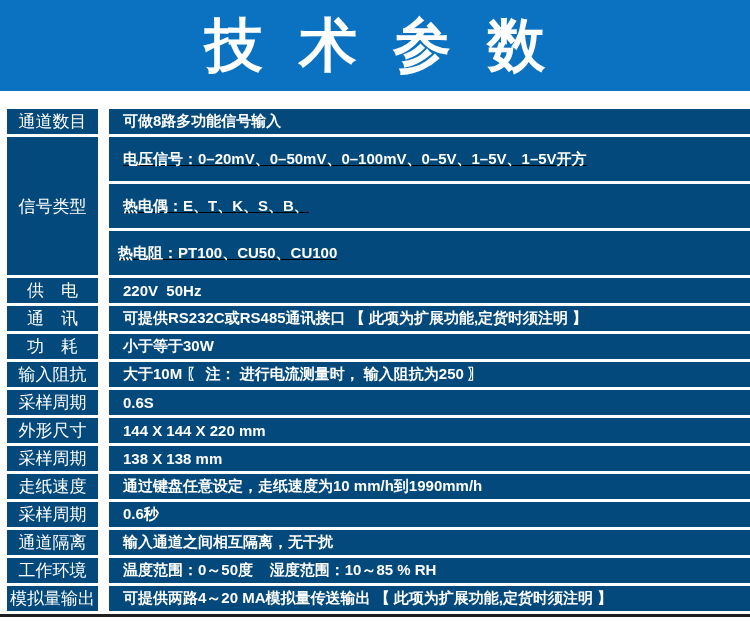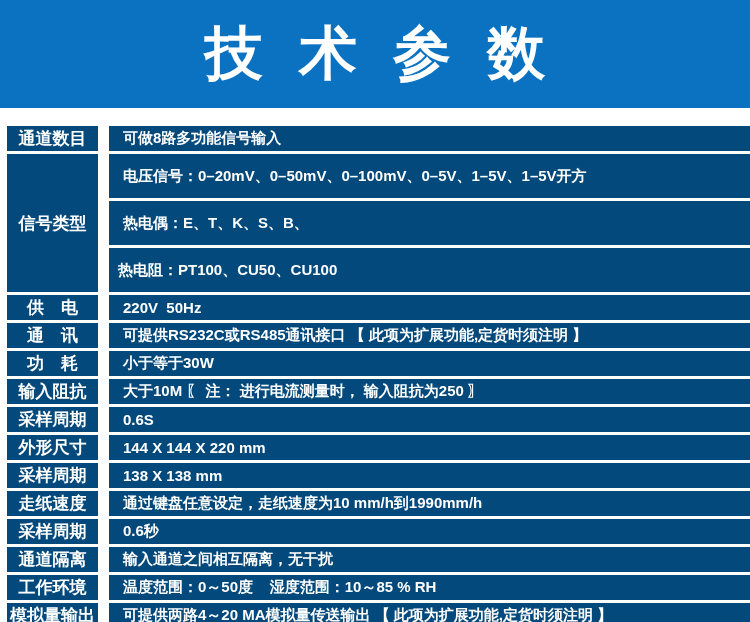--- a/index.html
+++ b/index.html
@@ -2,58 +2,58 @@
 <html style="--header-blue: #0A72C1; --cell-blue: #03497B; --divider: #FFFFFF; --bottom-line: #1F1F1F;"><head>
 <meta charset="utf-8">
 <style>
   * { margin:0; padding:0; box-sizing:border-box; }
   body {
     width:750px; height:622px; overflow:hidden;
     background:#ffffff;
     font-family:"Liberation Sans", sans-serif;
   }
   .banner {
-    height:108px;
+    height:91px;
     background:var(--header-blue,#0A72C1);
     display:flex; align-items:center; justify-content:center;
   }
   .banner h1 {
     color:#ffffff;
     font-size:58px;
     font-weight:700;
     letter-spacing:10px;
     white-space:pre;
     margin-left:10px; 
   }
   .spec-table { margin:18px 0 0 7px; }
   .row { display:flex; margin-bottom:3px; }
   .spec-table .row:last-child { margin-bottom:0; }
   .label-cell {
     width:91px; min-width:91px;
     background:var(--cell-blue,#03497B);
     color:#ffffff;
-    font-size:17px; font-weight:700;
+    font-size:17px; font-weight:400;
     display:flex; align-items:center; justify-content:center;
     margin-right:11px;
     white-space:pre;
   }
   .value-cell {
     flex:1;
     height:25px;
     background:var(--cell-blue,#03497B);
     color:#ffffff;
     font-size:15px; font-weight:700;
     display:flex; align-items:center;
     padding-left:14px;
     white-space:pre;
     overflow:hidden;
   }
   .simple .label-cell { height:25px; }
   .group .label-cell { height:138px; }
-  .group .values { flex:1; display:flex; flex-direction:column; }
+  .group .values { flex:1; display:flex; flex-direction:column;text-decoration:underline; }
   .group .values .value-cell { margin-bottom:3px; }
   .group .values .value-cell:last-child { margin-bottom:0;padding-left:9px; }
   .bottom-rule {
     height:3px;
     background:var(--bottom-line,#1F1F1F);
   }
 </style>
 </head>
 <body>
 

